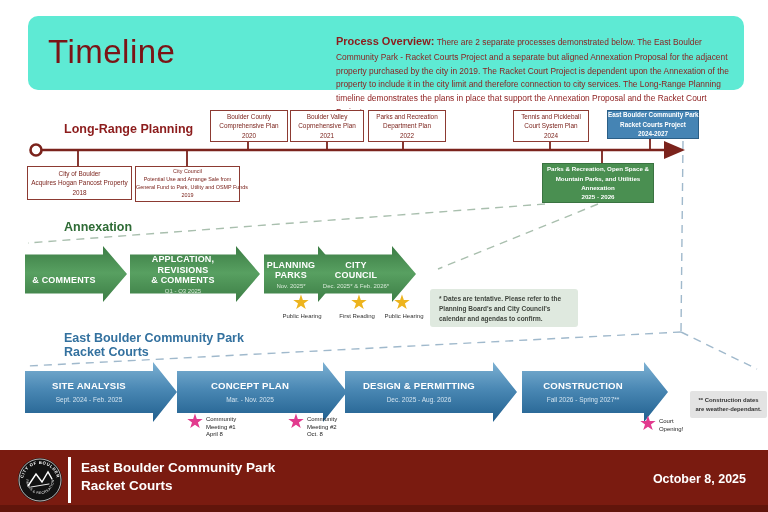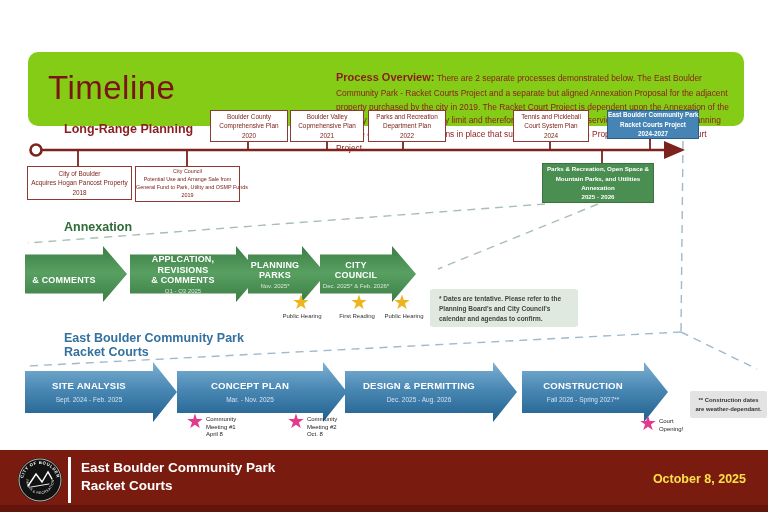--- a/index.html
+++ b/index.html
@@ -1,20 +1,20 @@
 <!DOCTYPE html>
 <html><head>
 <meta charset="utf-8">
 <style>
   html,body{margin:0;padding:0;}
   .page{position:relative;width:768px;height:512px;background:#ffffff;overflow:hidden;
         font-family:"Liberation Sans",sans-serif;}
   
-  .header{position:absolute;left:28px;top:16px;width:716px;height:74px;background:#84cc16;
-          border-radius:10px;z-index:2;margin-top:36px;}
+  .header{position:absolute;left:28px;top:16px;width:716px;height:74px;background:#5eead4;
+          border-radius:10px;z-index:2;}
   .page-title{position:absolute;left:20px;top:17px;font-size:33px;color:#7b1416;letter-spacing:.5px;}
   .overview{position:absolute;left:308px;top:9px;width:400px;font-size:8.4px;line-height:1.62;
             color:#8c1c1c;text-align:left;}
   .overview b{font-size:11px;}
   
   .overlay{position:absolute;left:0;top:0;z-index:1;pointer-events:none;}
   .dashg{stroke:#a9bfae;stroke-width:1.4;stroke-dasharray:8 6;fill:none;}
   .dashb{stroke:#a0b9cc;stroke-width:1.4;stroke-dasharray:8 6;fill:none;}
   .tl{stroke:#7b231c;stroke-width:2.6;}
   .tick{stroke:#7b231c;stroke-width:1.8;}
@@ -56,21 +56,21 @@
   .notec{position:absolute;left:690px;top:391px;width:77px;height:27px;background:#e3e3e3;
          border-radius:2px;font-size:5.9px;font-weight:bold;color:#333;line-height:1.5;
          display:flex;align-items:center;justify-content:center;text-align:center;
          padding:2px 4px;box-sizing:border-box;z-index:2;}
   
   .footer{position:absolute;left:0;top:450px;width:768px;height:62px;background:#7a1b10;
           border-bottom:7px solid #61150b;box-sizing:border-box;z-index:2;}
   .footer .bar{position:absolute;left:68px;top:7px;width:3px;height:46px;background:#fff;}
   .footer .ft{position:absolute;left:81px;top:9px;color:#fff;font-weight:bold;font-size:13.5px;
               line-height:18px;}
-  .footer .fd{position:absolute;right:22px;top:22px;color:#fde047;font-weight:bold;font-size:12.5px;}
+  .footer .fd{position:absolute;right:22px;top:22px;color:#ffffff;font-weight:bold;font-size:12.5px;}
   .logo{position:absolute;left:17px;top:7px;}
 </style>
 </head>
 <body>
 
 <div class="page">
 
   <svg class="overlay" width="768" height="512" viewBox="0 0 768 512">
     <g>
       <line class="dashg" x1="545" y1="204" x2="28" y2="243"></line>
@@ -151,21 +151,21 @@
   <div class="arrow ag" style="left:25px;width:102px;gap:39px;">
     <div class="t">PRE-APPLICATION</div>
     <div class="t">&amp; COMMENTS</div>
     <div class="d">Q3 2024</div>
   </div>
   <div class="arrow ag" style="left:130px;width:130px;">
     <div class="t">APPLCATION, REVISIONS</div>
     <div class="t">&amp; COMMENTS</div>
     <div class="d">Q1 - Q3 2025</div>
   </div>
-  <div class="arrow ag" style="left:248px;width:78px;">
+  <div class="arrow ag" style="left:264px;width:78px;">
     <div class="t">PLANNING</div>
     <div class="t">PARKS</div>
     <div class="d">Nov. 2025*</div>
   </div>
   <div class="arrow ag" style="left:320px;width:96px;">
     <div class="t">CITY</div>
     <div class="t">COUNCIL</div>
     <div class="d">Dec. 2025* &amp; Feb. 2026*</div>
   </div>
 

